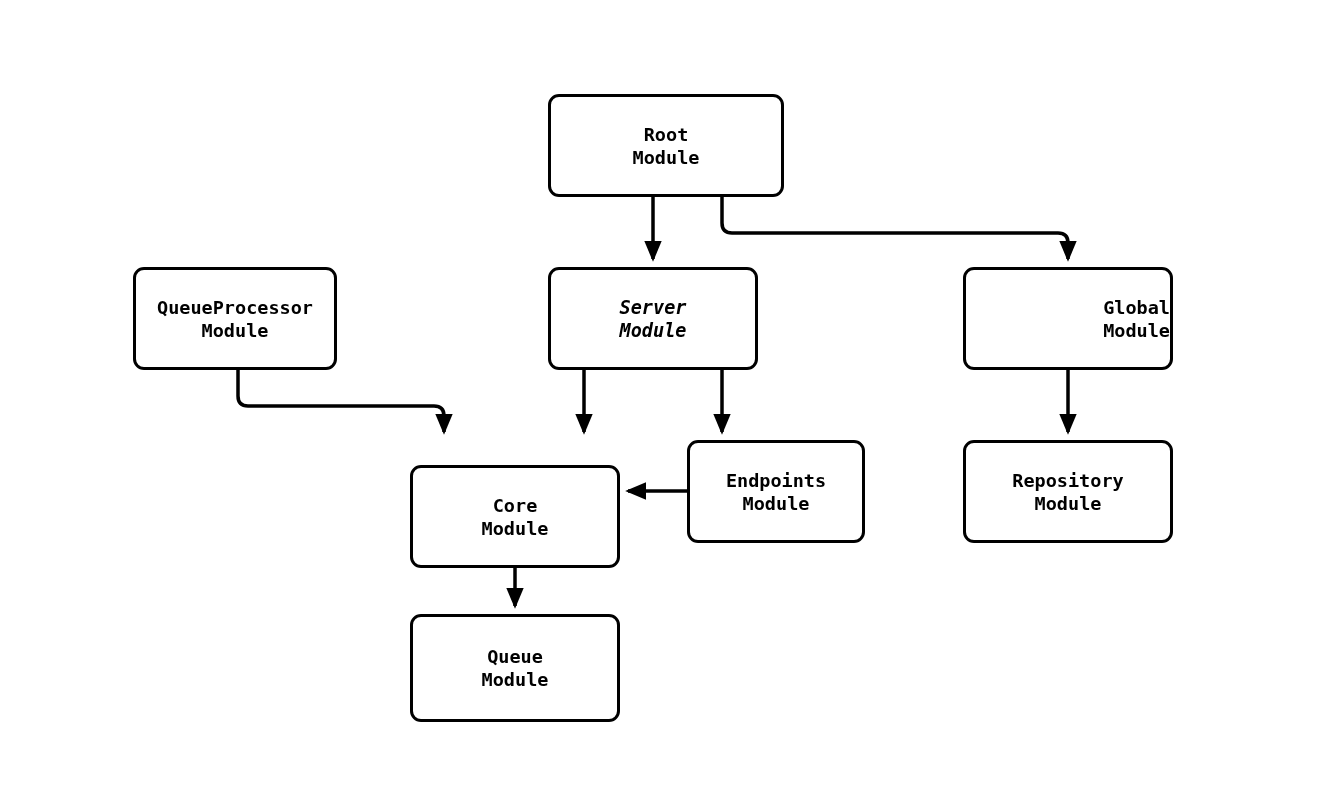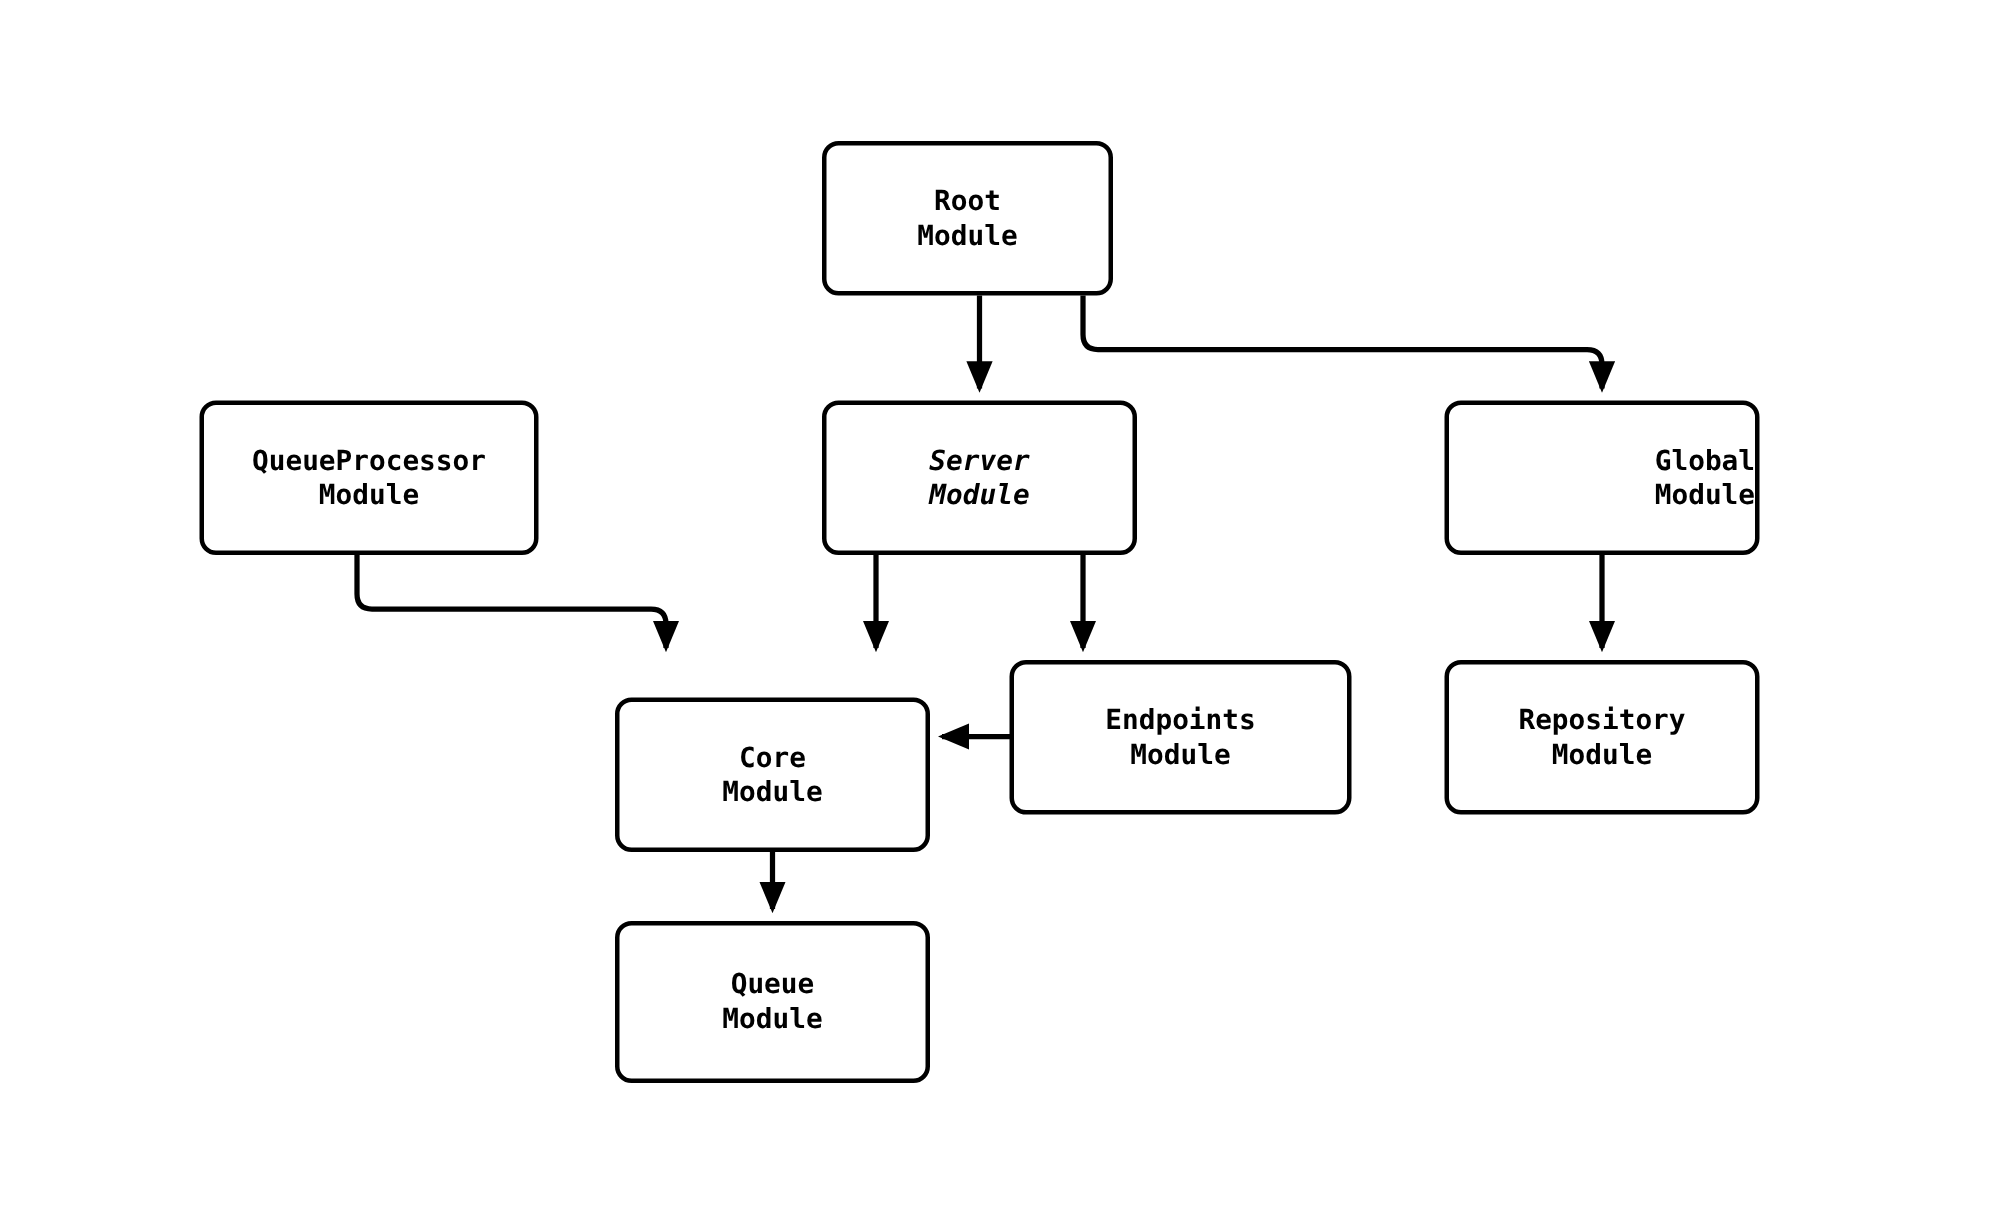--- a/index.html
+++ b/index.html
@@ -71,46 +71,46 @@
 
       <path d="M 1068 370 L 1068 432" marker-end="url(#arrow-head)"></path>
 
       <path d="M 687 491 L 628 491" marker-end="url(#arrow-head)"></path>
 
       <path d="M 515 543 L 515 606" marker-end="url(#arrow-head)"></path>
 
     </g>
   </svg>
 
-  <div class="node" style="left:548px; top:94px; width:194px; height:103px;">
+  <div class="node" style="left:548px; top:94px; width:236px; height:103px;">
     <span class="node-label-line">Root</span>
     <span class="node-label-line">Module</span>
   </div>
 
-  <div class="node" style="left:133px; top:267px; width:226px; height:103px;">
+  <div class="node" style="left:133px; top:267px; width:204px; height:103px;">
     <span class="node-label-line">QueueProcessor</span>
     <span class="node-label-line">Module</span>
   </div>
 
   <div class="node" style="left:548px; top:267px; width:210px; height:103px;font-style:italic;">
     <span class="node-label-line">Server</span>
     <span class="node-label-line">Module</span>
   </div>
 
   <div class="node" style="left:963px; top:267px; width:210px; height:103px;align-items:flex-end;">
     <span class="node-label-line">Global</span>
     <span class="node-label-line">Module</span>
   </div>
 
   <div class="node" style="left:410px; top:465px; width:210px; height:103px;">
     <span class="node-label-line">Core</span>
     <span class="node-label-line">Module</span>
   </div>
 
-  <div class="node" style="left:673px; top:440px; width:228px; height:103px;">
+  <div class="node" style="left:687px; top:440px; width:178px; height:103px;">
     <span class="node-label-line">Endpoints</span>
     <span class="node-label-line">Module</span>
   </div>
 
   <div class="node" style="left:963px; top:440px; width:210px; height:103px;">
     <span class="node-label-line">Repository</span>
     <span class="node-label-line">Module</span>
   </div>
 
   <div class="node" style="left:410px; top:614px; width:210px; height:108px;">

